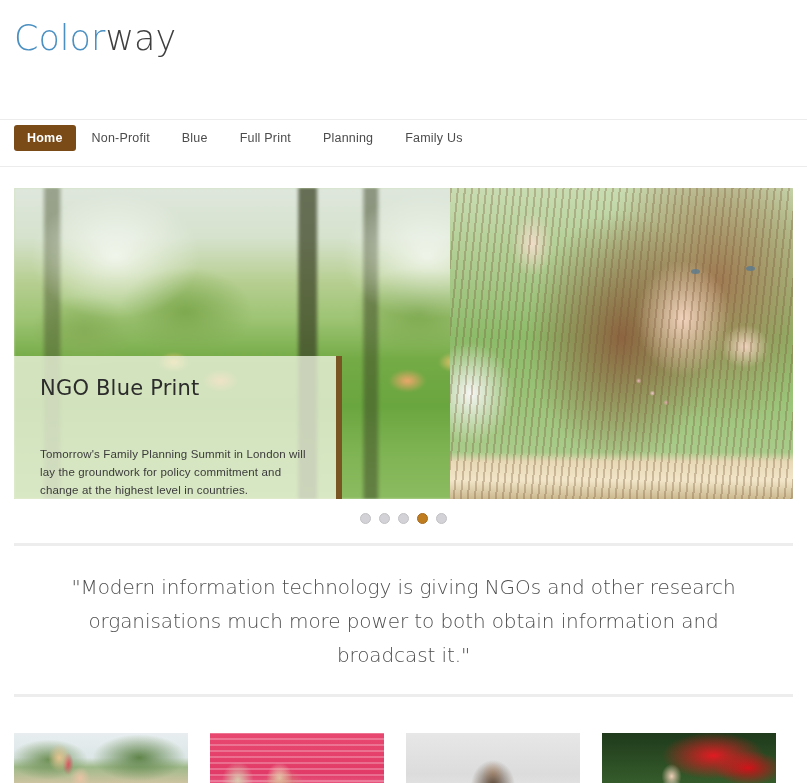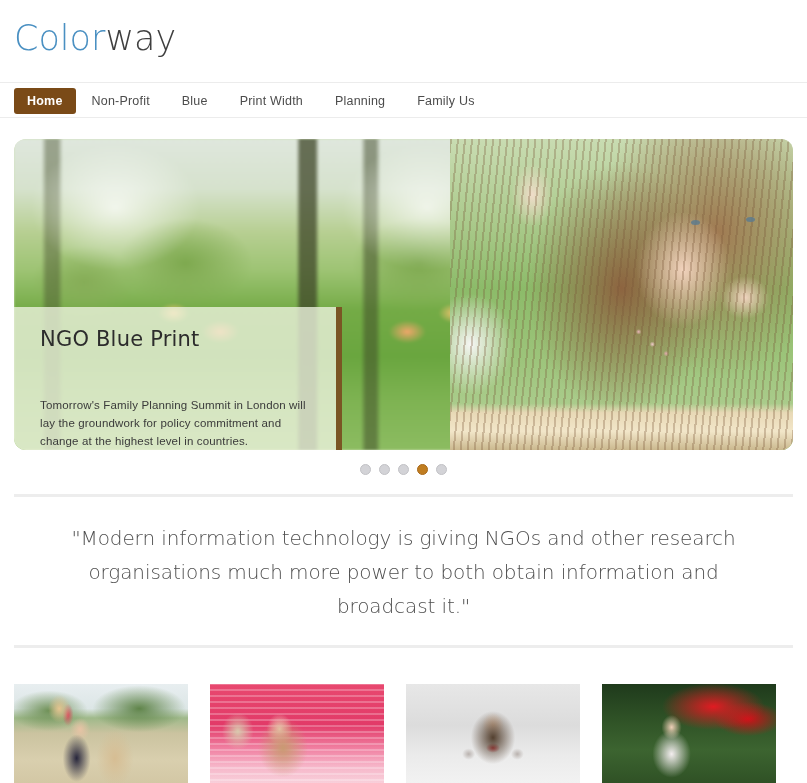--- a/index.html
+++ b/index.html
@@ -27,23 +27,24 @@
     font-family: "DejaVu Sans", sans-serif;
     white-space: nowrap;
   }
   .logo .brand-a { color: #4a90c2; }
   .logo .brand-b { color: #3f3f3f; }
 
   
   .navwrap {
     border-top: 1px solid #ececec;
     border-bottom: 1px solid #ececec;
-    height: 36px;
+    height: 48px;
     background: #fff;
     position: relative;
+    margin-top: 37px;
   }
   .nav {
     display: flex;
     align-items: center;
     height: 36px;
     padding-left: 14px;
     gap: 0px;
   }
   .nav-item {
     font-size: 12.5px;
@@ -63,21 +64,21 @@
   }
 
   
   .slider {
     position: relative;
     margin: 21px 14px 0 14px;
     width: 779px;
     height: 311px;
     overflow: hidden;
     background: #cfe0b8;
-    border-radius: 12px;
+    border-radius: 1px;
   }
   .slide-bg {
     position: absolute; inset: 0;
     background:
       
       radial-gradient(ellipse 120px 90px at 13% 22%, rgba(255,255,255,.75), rgba(255,255,255,0) 70%),
       radial-gradient(ellipse 120px 90px at 53% 22%, rgba(255,255,255,.7), rgba(255,255,255,0) 70%),
       
       radial-gradient(ellipse 22px 14px at 20.5%  56%, #f3c471, rgba(243,196,113,0) 72%),
       radial-gradient(ellipse 26px 16px at 26.5%  62%, #efa76a, rgba(239,167,106,0) 72%),
@@ -260,21 +261,21 @@
 
   <div class="header">
     <div class="logo"><span class="brand-a">Color</span><span class="brand-b">way</span></div>
   </div>
 
   <div class="navwrap">
     <div class="nav">
       <div class="nav-item active">Home</div>
       <div class="nav-item">Non-Profit</div>
       <div class="nav-item">Blue</div>
-      <div class="nav-item">Print Width</div>
+      <div class="nav-item">Full Print</div>
       <div class="nav-item">Planning</div>
       <div class="nav-item">Family Us</div>
     </div>
   </div>
 
   <div class="slider">
     <div class="slide-bg"></div>
     <div class="slide-person">
       <div class="slide-person-eye1"></div>
       <div class="slide-person-eye2"></div>

